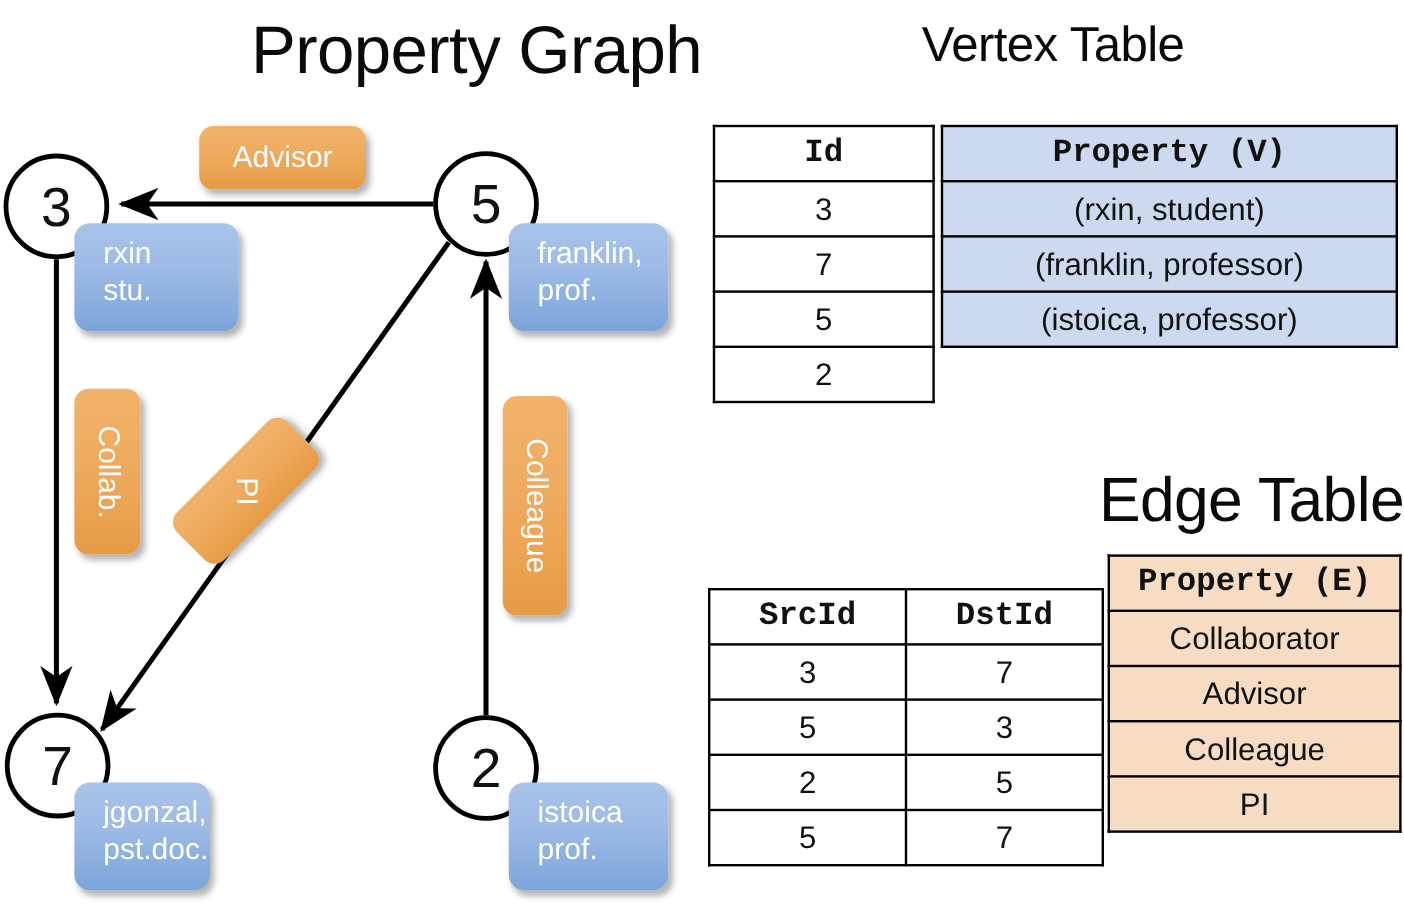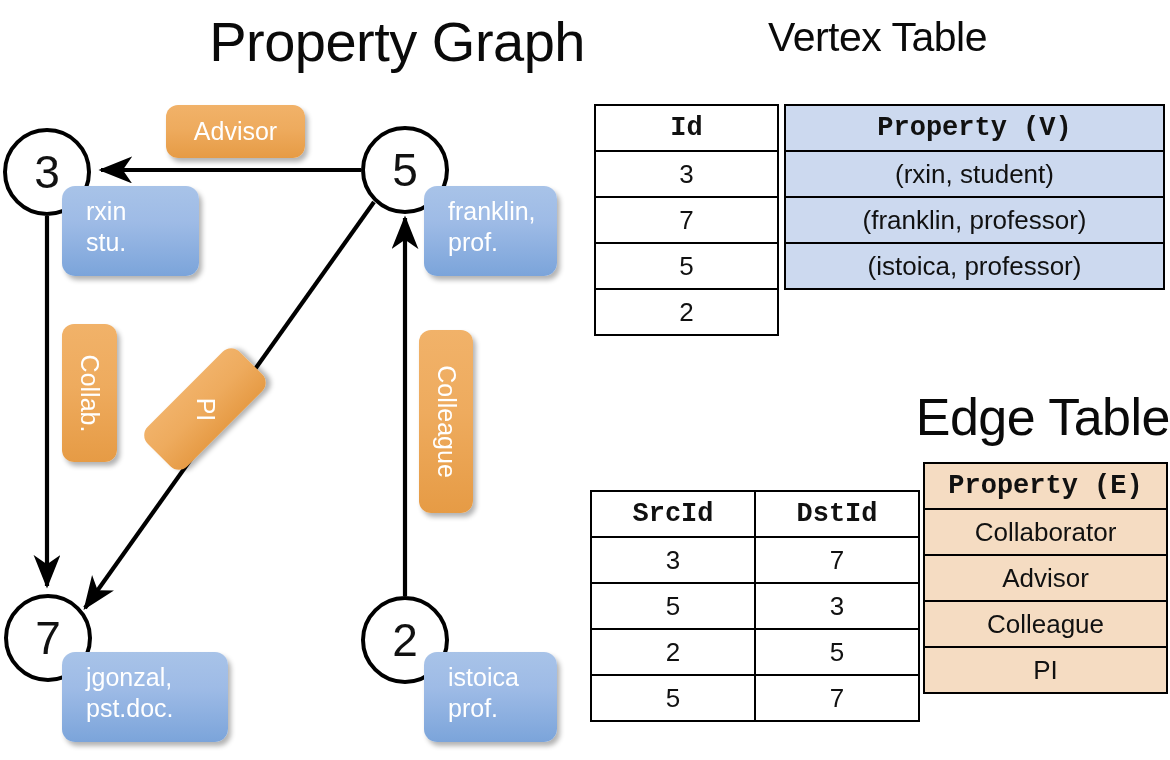--- a/index.html
+++ b/index.html
@@ -180,21 +180,21 @@
   <div class="vbox" style="left:62px; top:186px; width:137px; height:90px;">
     <div>rxin</div>
     <div>stu.</div>
   </div>
 
   <div class="vbox" style="left:424px; top:186px; width:133px; height:90px;">
     <div>franklin,</div>
     <div>prof.</div>
   </div>
 
-  <div class="vbox" style="left:62px; top:652px; width:166px; height:90px;">
+  <div class="vbox" style="left:62px; top:652px; width:113px; height:90px;">
     <div>jgonzal,</div>
     <div>pst.doc.</div>
   </div>
 
   <div class="vbox" style="left:424px; top:652px; width:133px; height:90px;">
     <div>istoica</div>
     <div>prof.</div>
   </div>
 
   <div class="ebox" style="left:166px; top:105px; width:139px; height:53px;">

